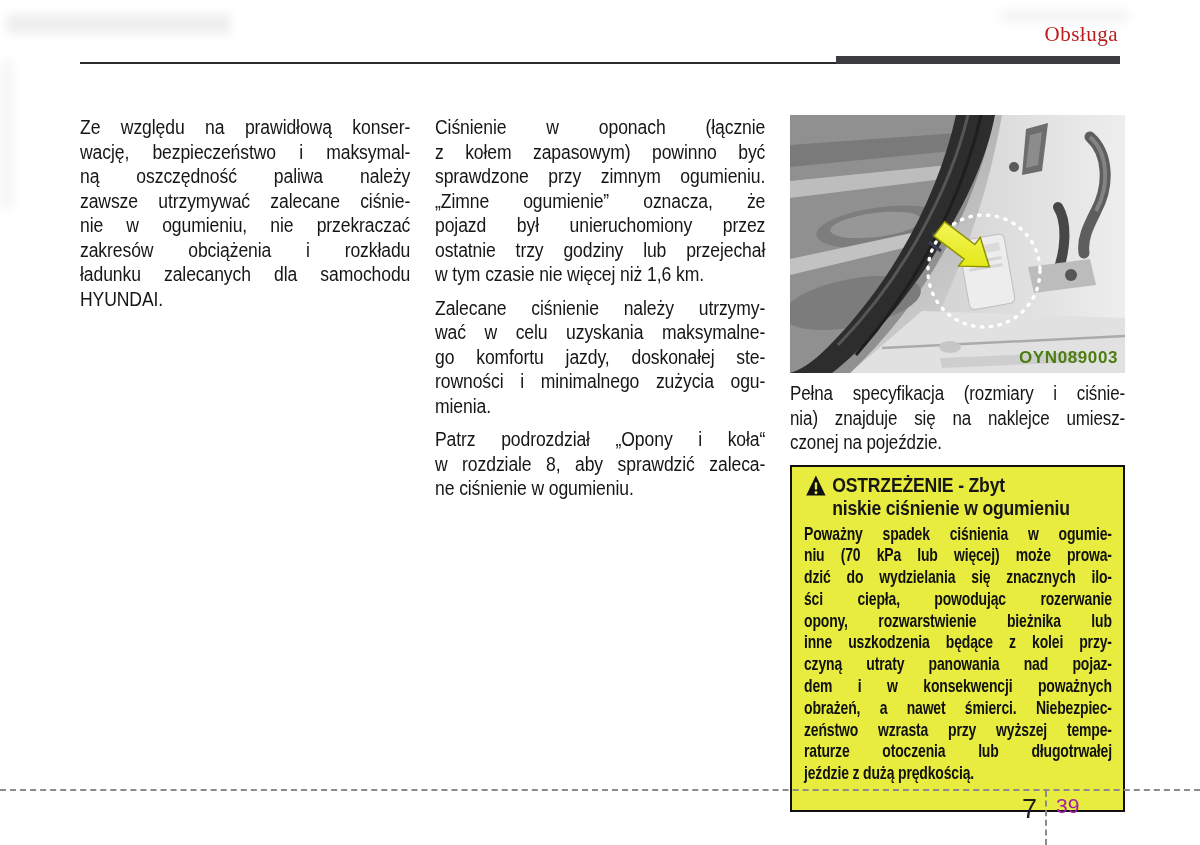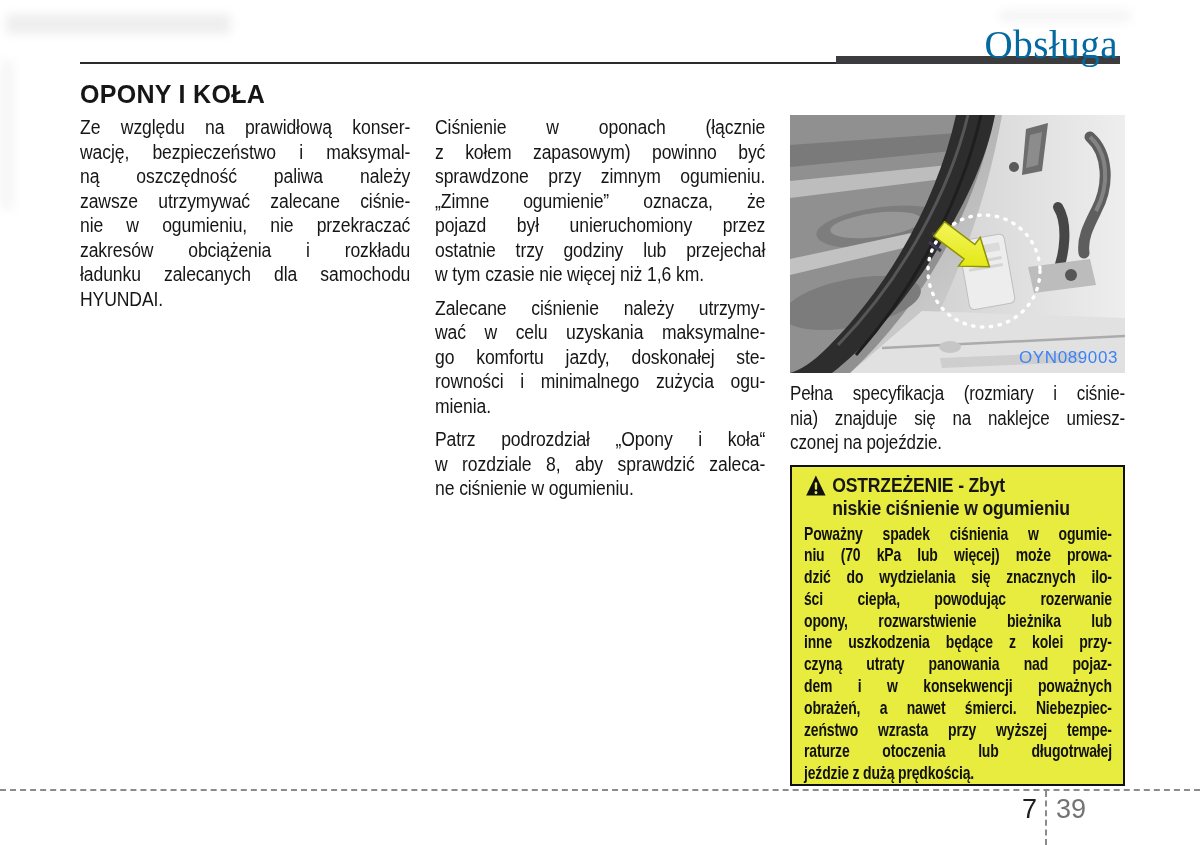--- a/index.html
+++ b/index.html
@@ -5,21 +5,21 @@
   html,body { margin:0; padding:0; background:#ffffff; }
   .page {
     position:relative; width:1200px; height:845px; overflow:hidden;
     background:#ffffff; font-family:"Liberation Sans", sans-serif; color:#161616;
   }
 
   
   .hdr-rule { position:absolute; left:80px; top:62px; width:1040px; height:0; border-bottom:2px solid #2b2b2d; }
   .hdr-bar  { position:absolute; left:836px; top:56px; width:284px; height:8px; background:#3c3c3e; }
   .hdr-label{ position:absolute; right:82px; top:22px; font-family:"Liberation Serif", serif;
-              font-size:39px; color:#0369a1; letter-spacing:0.5px; }
+              font-size:21px; color:#b91c1c; letter-spacing:0.5px; }
 
   
   .smudge { position:absolute; background:#9a9a9a; opacity:0.16; filter:blur(5px); border-radius:3px; }
   .sm1 { left:6px;  top:14px; width:225px; height:20px; }
   .sm2 { left:1000px; top:10px; width:130px; height:12px; opacity:0.10; }
   .sm3 { left:0px; top:60px; width:14px; height:150px; opacity:0.08; }
 
   
   .page-title { position:absolute; left:80px; top:80px; font-size:25px; font-weight:bold; letter-spacing:0.3px; }
 
@@ -40,51 +40,50 @@
 
   
   .cx90 { width:111.2%; transform:scaleX(0.90);  transform-origin:0 0; }
   .cx87 { width:115.0%; transform:scaleX(0.87);  transform-origin:0 0; }
   .cx74 { width:136.0%; transform:scaleX(0.735); transform-origin:0 0; }
   .cx88 { width:113.6%; transform:scaleX(0.88);  transform-origin:0 0; }
 
   
   .figure { position:relative; width:335px; height:258px; margin-bottom:8px; }
   .figure svg { display:block; }
-  .fig-caption { position:absolute; right:7px; bottom:5px; font-size:17px; color:#3b82f6; letter-spacing:0.6px; }
+  .fig-caption { position:absolute; right:7px; bottom:5px; font-size:17px; color:#4d7c0f; letter-spacing:0.6px;font-weight:bold; }
 
   .right-para { margin-bottom:10px; }
 
   
-  .warnbox { border:2px solid #101010; background:#e7ec3e; padding:7px 11px 0 12px; }
+  .warnbox { border:2px solid #101010; background:#e7ec3e; padding:7px 11px 26px 12px; }
   .warn-title { display:flex; align-items:flex-start; font-weight:bold; font-size:20px; line-height:23px; letter-spacing:-0.2px; }
   .warn-icon { flex:0 0 auto; width:23px; height:21px; margin:1px 7px 0 2px; }
   .warn-title-lines { }
   .warn-body { font-weight:bold; font-size:19px; line-height:21.8px; margin-top:3px; color:#101010; letter-spacing:-0.2px; }
 
   
   .foot-dash  { position:absolute; left:0; top:789px; width:1200px; height:0; border-top:2px dashed #8b8b8b; }
   .foot-vdash { position:absolute; left:1045px; top:791px; height:54px; width:0; border-left:2px dashed #8b8b8b; }
   .foot-ch   { position:absolute; left:995px; top:794px; width:42px; text-align:right; font-size:27px; color:#1d1d1d; }
-  .foot-pg   { position:absolute; left:1056px; top:794px; font-size:27px; color:#737373; }
+  .foot-pg   { position:absolute; left:1056px; top:794px; font-size:21px; color:#a21caf; }
 </style>
 </head>
 <body>
 
 <div class="page">
 
   <div class="smudge sm1"></div>
   <div class="smudge sm2"></div>
   <div class="smudge sm3"></div>
 
   <div class="hdr-rule"></div>
   <div class="hdr-bar"></div>
   <div class="hdr-label">Obsługa</div>
 
-  <div class="page-title">OPONY I KOŁA</div>
 
   <div class="col col-left">
     <div class="body-text cx90">
         <div class="para">
           <div class="jline">Ze względu na prawidłową konser-</div>
           <div class="jline">wację, bezpieczeństwo i maksymal-</div>
           <div class="jline">ną oszczędność paliwa należy</div>
           <div class="jline">zawsze utrzymywać zalecane ciśnie-</div>
           <div class="jline">nie w ogumieniu, nie przekraczać</div>
           <div class="jline">zakresów obciążenia i rozkładu</div>

